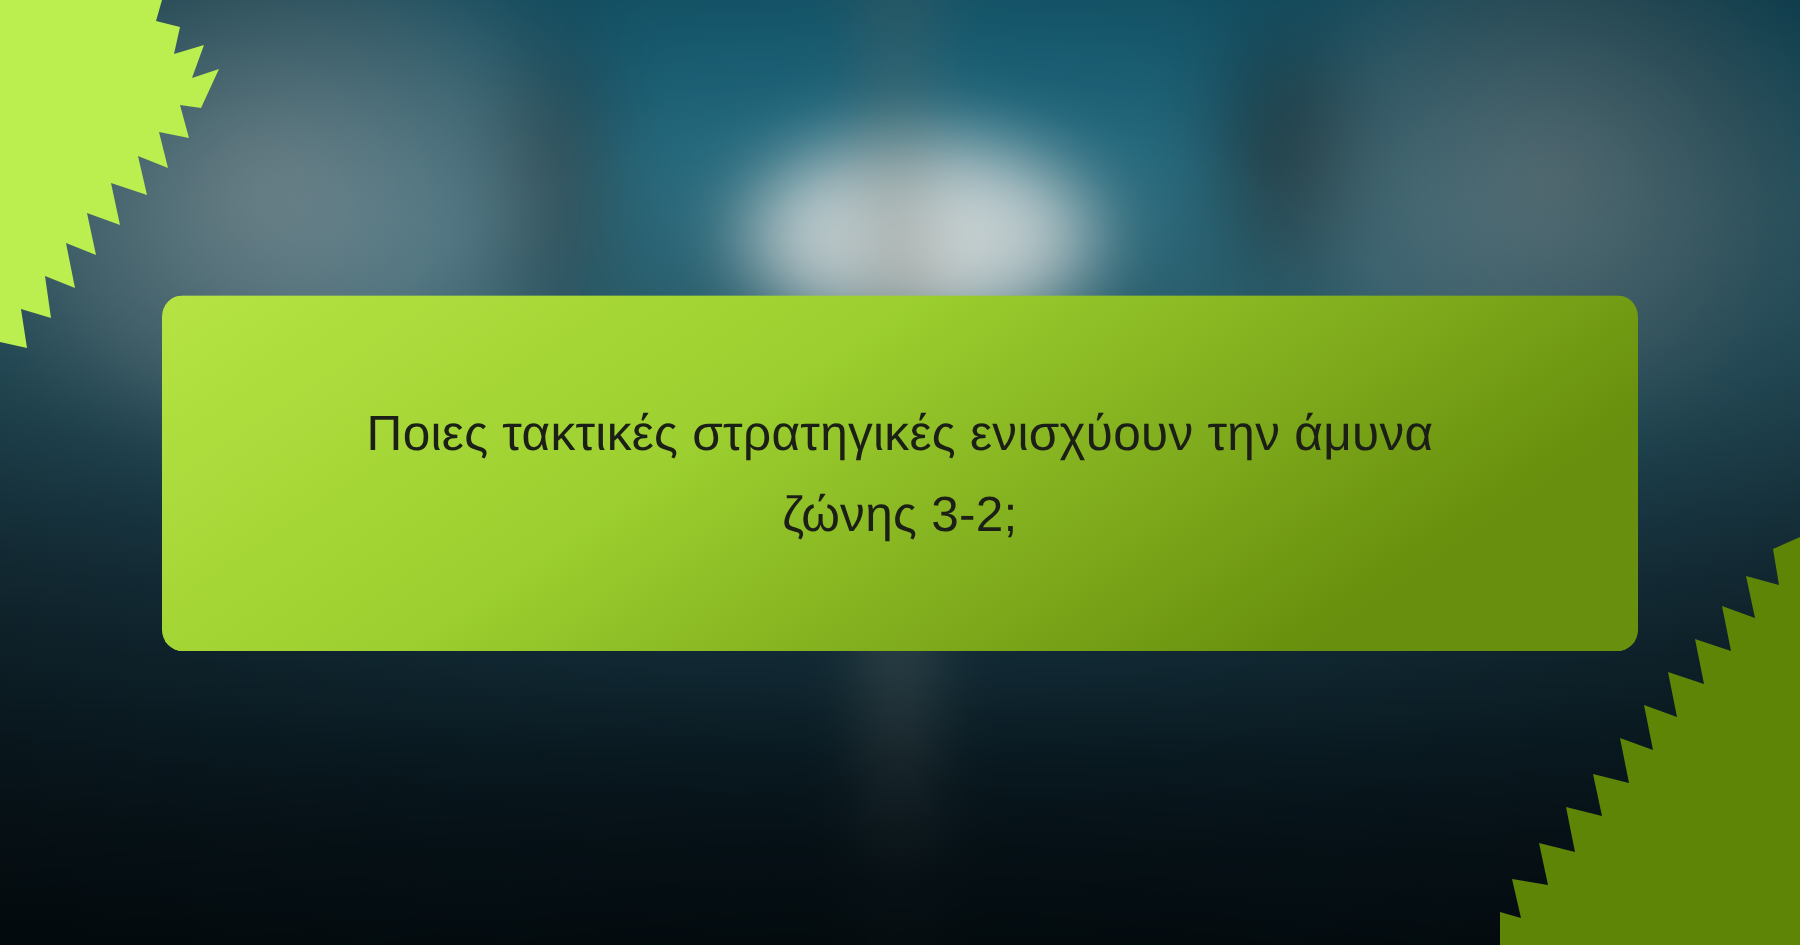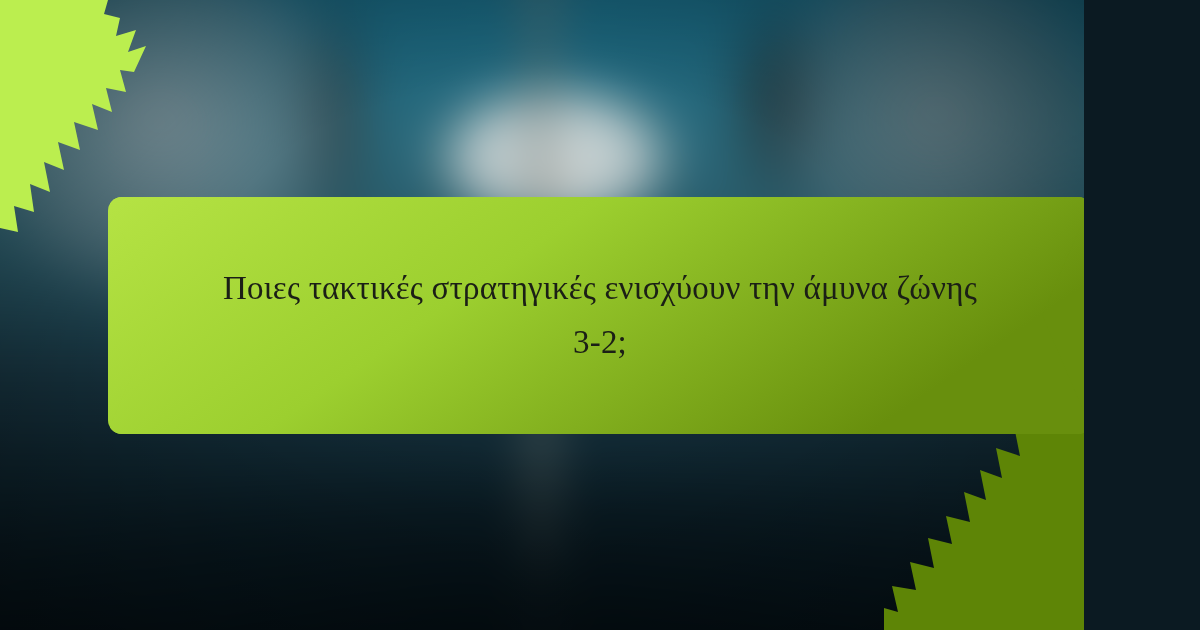--- a/index.html
+++ b/index.html
@@ -2,24 +2,24 @@
 <html><head>
 <meta charset="utf-8">
 <style>
   html, body {
     margin: 0;
     padding: 0;
     background: #0b1a22;
   }
   #stage {
     position: relative;
-    width: 1084px;
+    width: 1200px;
     height: 630px;
     overflow: hidden;
-    font-family: Liberation Serif, serif;
+    font-family: Liberation Sans, sans-serif;
     background: #0a1820;
   }
 
   
   .bg-photo {
     position: absolute;
     inset: -40px;
     background:
       
       radial-gradient(ellipse 55% 30% at 50% 104%, rgba(2,10,14,0.95) 0%, rgba(2,10,14,0) 70%),

